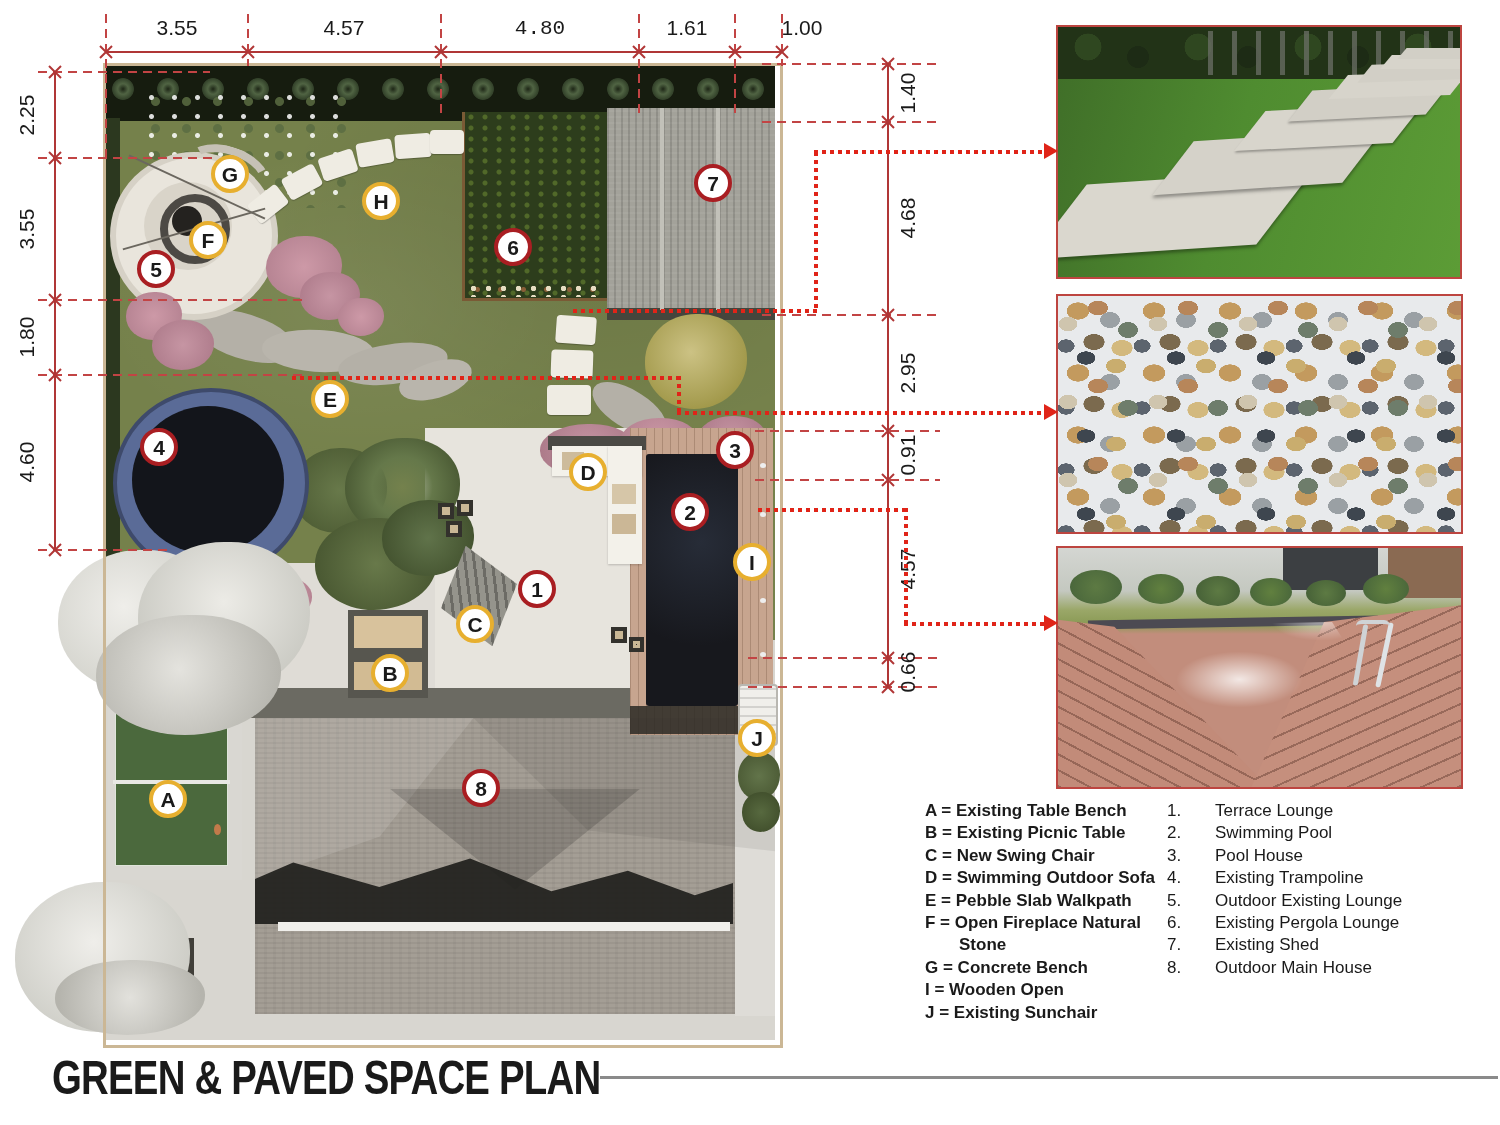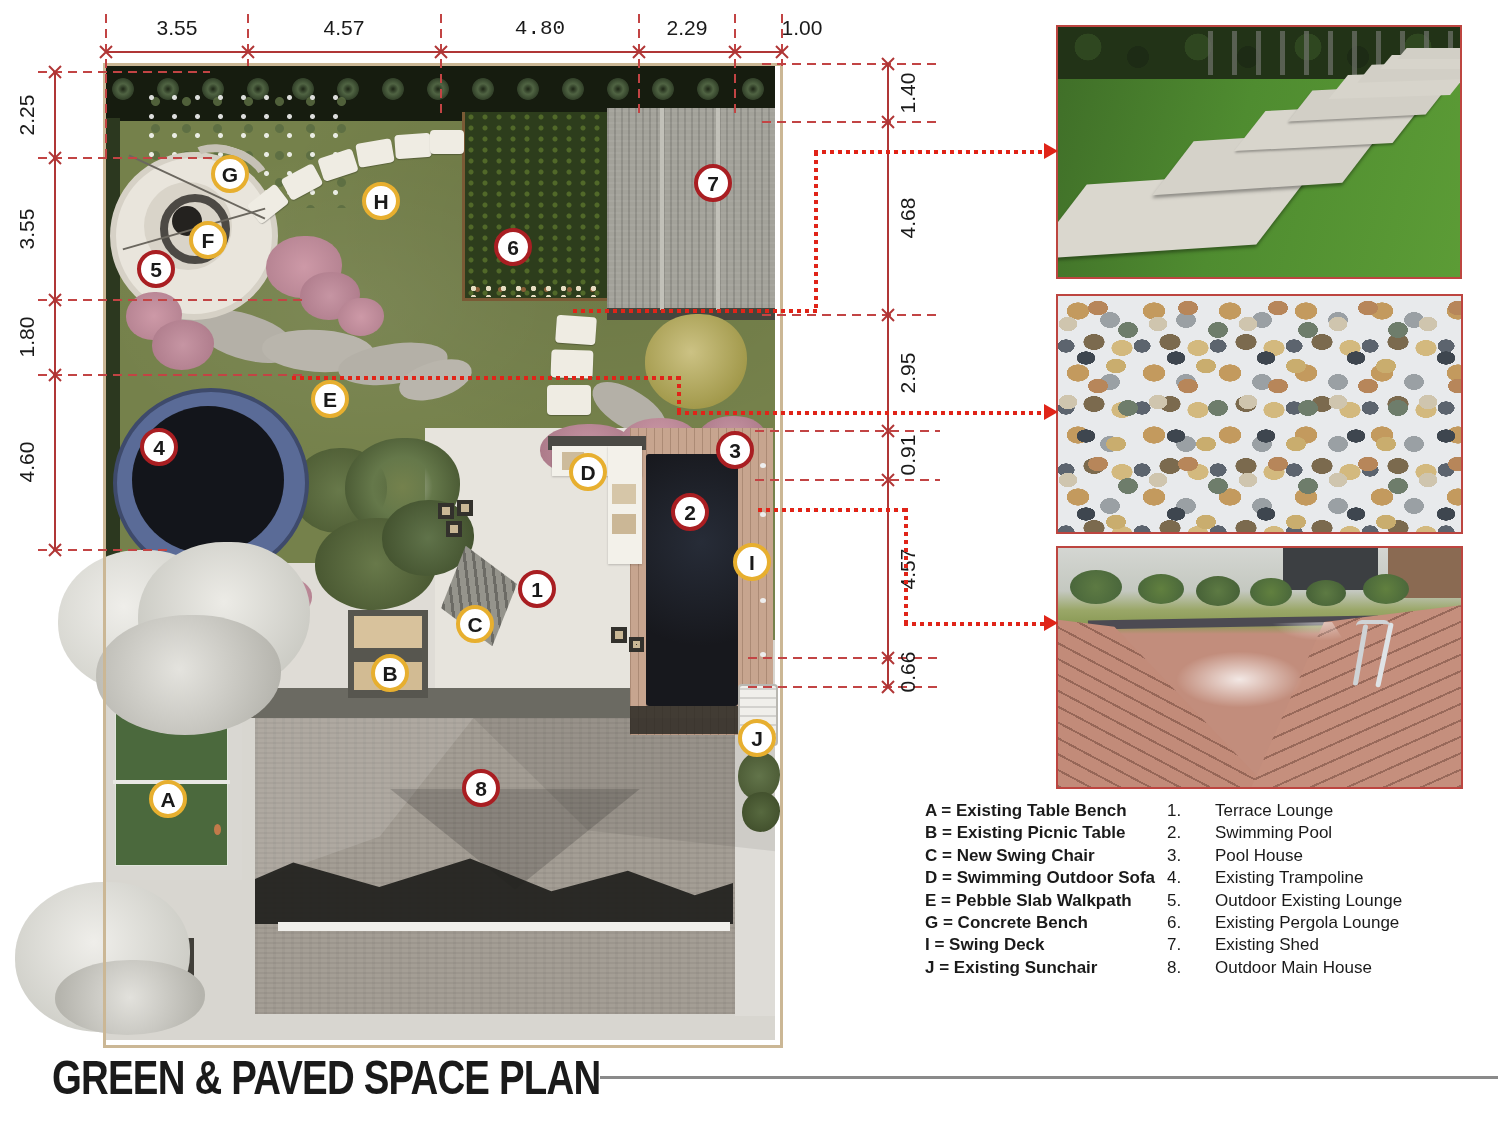--- a/index.html
+++ b/index.html
@@ -228,21 +228,21 @@
   <div class="dashh" style="left:762px;top:121px;width:178px;"></div>
   <div class="dashh" style="left:762px;top:314px;width:178px;"></div>
   <div class="dashh" style="left:755px;top:430px;width:185px;"></div>
   <div class="dashh" style="left:755px;top:479px;width:185px;"></div>
   <div class="dashh" style="left:748px;top:657px;width:192px;"></div>
   <div class="dashh" style="left:748px;top:686px;width:192px;"></div>
 
   <div class="hlab" style="left:177px;top:28px;">3.55</div>
   <div class="hlab" style="left:344px;top:28px;">4.57</div>
   <div class="hlab" style="left:540px;top:28px;font-family:Liberation Mono, monospace;">4.80</div>
-  <div class="hlab" style="left:687px;top:28px;">2.29</div>
+  <div class="hlab" style="left:687px;top:28px;">1.61</div>
   <div class="hlab" style="left:758px;top:28px;margin-left:44px;">1.00</div>
   <div class="vlab" style="left:27px;top:115px;">2.25</div>
   <div class="vlab" style="left:27px;top:229px;">3.55</div>
   <div class="vlab" style="left:27px;top:337px;">1.80</div>
   <div class="vlab" style="left:27px;top:462px;">4.60</div>
   <div class="vlab" style="left:908px;top:93px;">1.40</div>
   <div class="vlab" style="left:908px;top:218px;">4.68</div>
   <div class="vlab" style="left:908px;top:373px;">2.95</div>
   <div class="vlab" style="left:908px;top:455px;">0.91</div>
   <div class="vlab" style="left:908px;top:569px;">4.57</div>
@@ -347,22 +347,23 @@
   <div class="abs" style="left:324px;top:74px;width:5px;height:66px;background:#dfe3e6;border-radius:3px;transform:rotate(12deg);"></div>
   <div class="abs" style="left:298px;top:72px;width:34px;height:8px;border-top:4px solid #cfd3d6;border-radius:6px;"></div>
 </div>
 
 <div class="lgL">
   <div class="row"><span>A =</span> <span>Existing Table Bench</span></div>
   <div class="row"><span>B =</span> <span>Existing Picnic Table</span></div>
   <div class="row"><span>C =</span> <span>New Swing Chair</span></div>
   <div class="row"><span>D =</span> <span>Swimming Outdoor Sofa</span></div>
   <div class="row"><span>E =</span> <span>Pebble Slab Walkpath</span></div>
+  <div class="row"><span>F =</span> <span>Open Fireplace Natural Stone</span></div>
   <div class="row"><span>G =</span> <span>Concrete Bench</span></div>
-  <div class="row"><span>I =</span> <span>Swing Deck</span></div>
+  <div class="row"><span>I =</span> <span>Wooden Open</span></div>
   <div class="row"><span>J =</span> <span>Existing Sunchair</span></div>
 </div>
 <div class="lgR">
   <div class="row">
       <span class="num">1.</span>
       <span>Terrace Lounge</span>
     </div>
   <div class="row">
       <span class="num">2.</span>
       <span>Swimming Pool</span>

